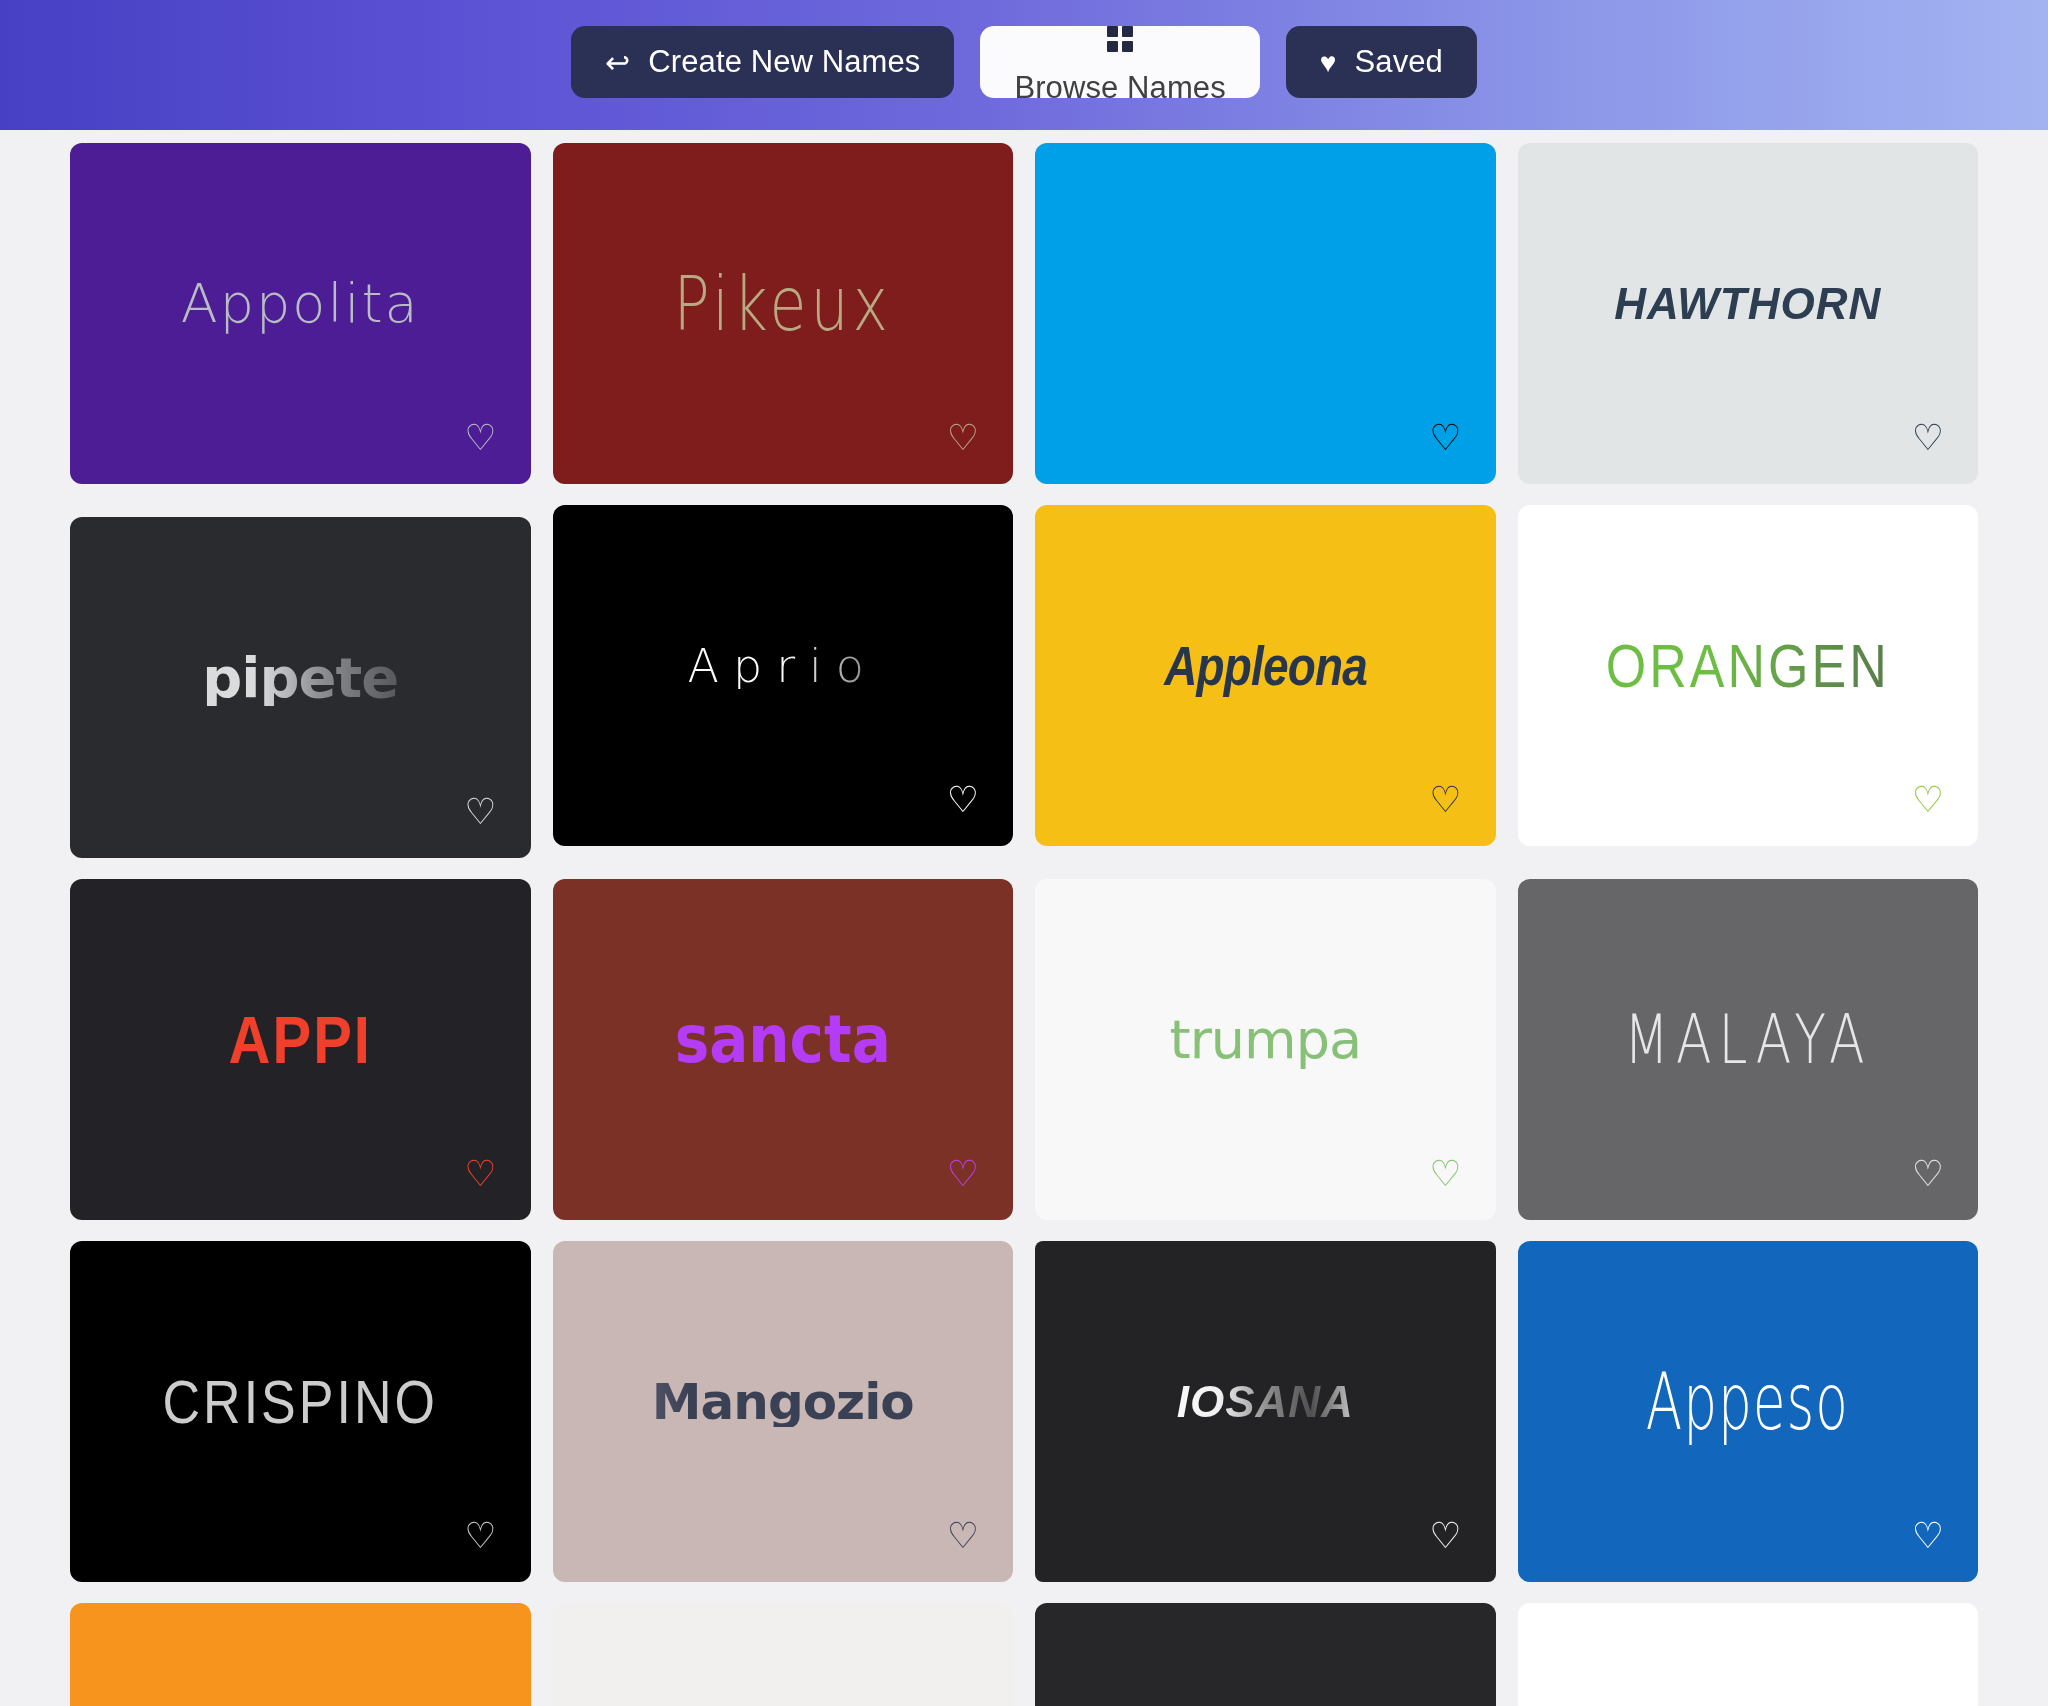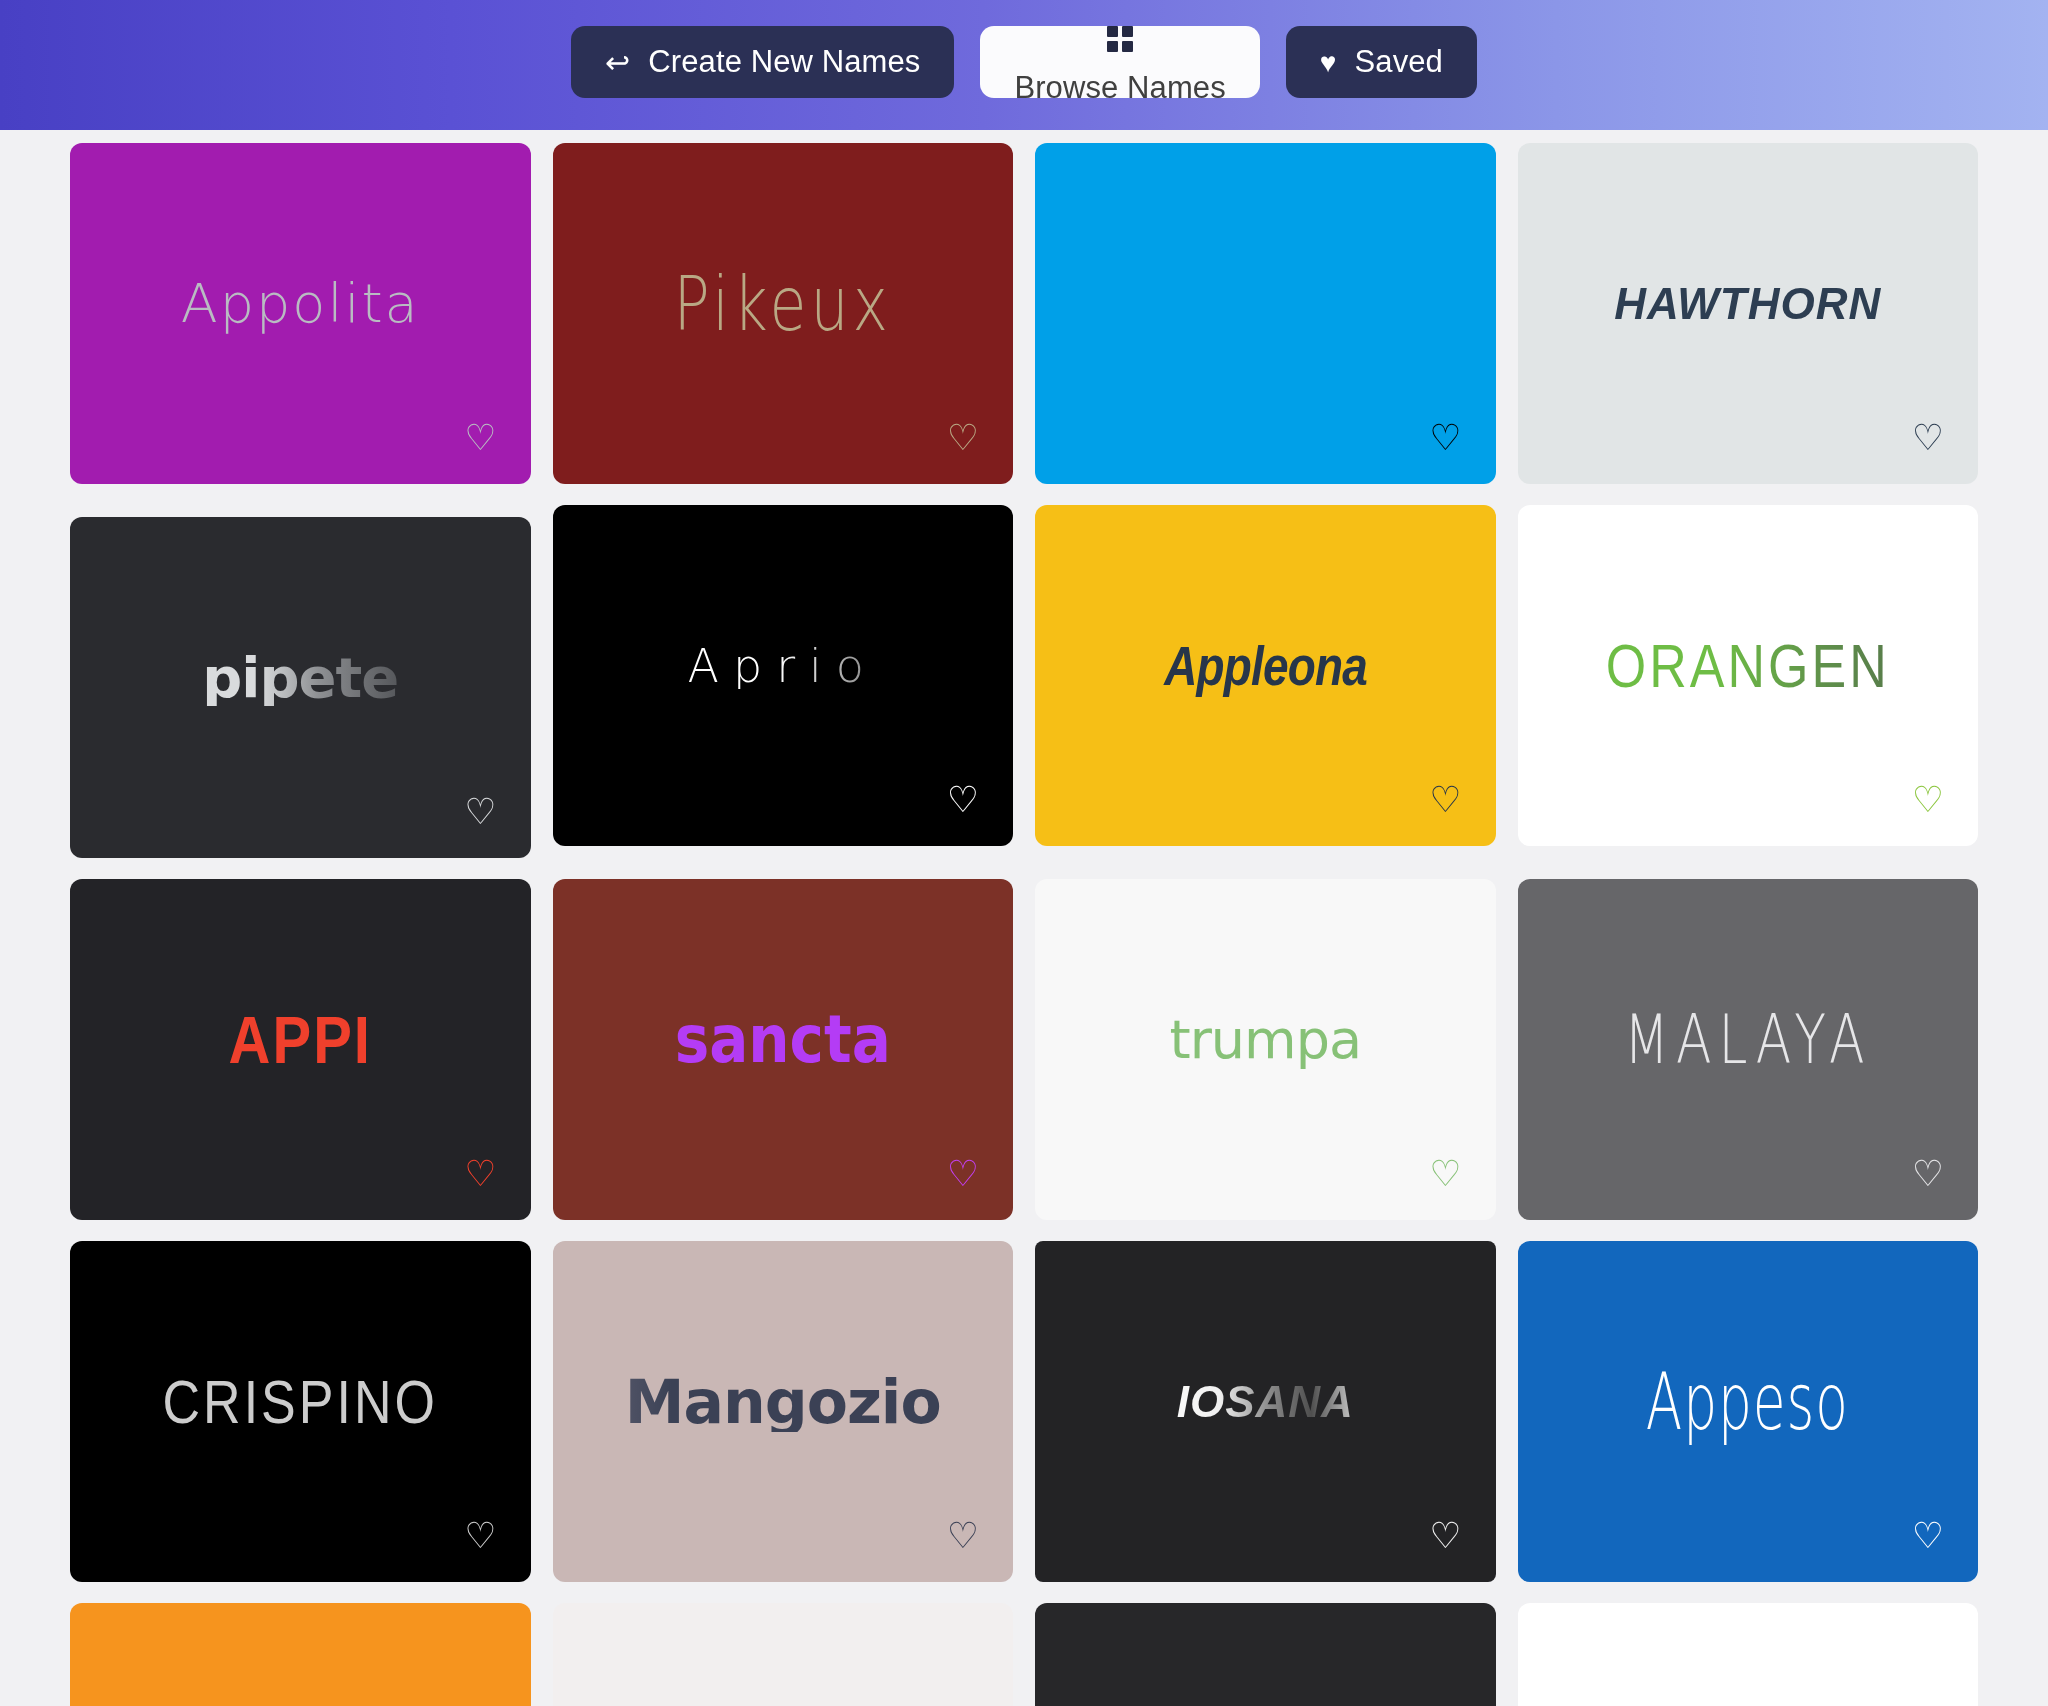--- a/index.html
+++ b/index.html
@@ -110,21 +110,21 @@
   .s-bold-it    { font-family: "Liberation Sans", sans-serif; font-weight: 700; font-style: italic; font-size: 70px; letter-spacing: -1px; }
   .s-heavy-it   { font-family: "Liberation Sans", sans-serif; font-weight: 700; font-style: italic; font-size: 44px; letter-spacing: 1px; }
   .s-round-bold { font-family: "DejaVu Sans", sans-serif; font-weight: 700; font-size: 56px; letter-spacing: -1px; }
   .s-wide-thin  { font-family: "DejaVu Sans", sans-serif; font-weight: 300; font-size: 46px; letter-spacing: 14px; }
   .s-wide-thin2 { font-family: "DejaVu Sans", sans-serif; font-weight: 300; font-size: 52px; letter-spacing: 7px; transform: translateY(-10px) scaleY(1.3); }
   .s-cond-bold  { font-family: "Liberation Sans", sans-serif; font-weight: 700; font-style: italic; font-size: 56px; letter-spacing: -1px; transform: translateY(-10px) scaleX(.82); }
   .s-stencil    { font-family: "Liberation Sans", sans-serif; font-weight: 700; font-size: 58px; letter-spacing: 2px; transform: translateY(-10px) scaleY(1.15); }
   .s-funky      { font-family: "DejaVu Sans", sans-serif; font-weight: 700; font-size: 58px; letter-spacing: 0px; transform: translateY(-10px) scaleY(1.12); }
   .s-soft       { font-family: "DejaVu Sans", sans-serif; font-weight: 400; font-size: 54px; letter-spacing: -1px; }
   .s-caps-thin  { font-family: "Liberation Sans", sans-serif; font-weight: 400; font-size: 52px; letter-spacing: 3px; transform: translateY(-10px) scaleY(1.18); }
-  .s-slab-bold  { font-family: "DejaVu Sans", sans-serif; font-weight: 700; font-size: 60px; letter-spacing: -1px; }
+  .s-slab-bold  { font-family: "DejaVu Sans", sans-serif; font-weight: 700; font-size: 50px; letter-spacing: -1px; }
   .s-tall-thin  { font-family: "DejaVu Sans", sans-serif; font-weight: 300; font-size: 58px; letter-spacing: 1px; transform: translateY(-10px) scaleY(1.35) scaleX(.92); }
 
   .gradtext {
     -webkit-background-clip: text;
     background-clip: text;
     color: transparent;
   }
 </style>
 </head>
 <body>
@@ -148,21 +148,21 @@
 
   <button class="navbtn dark">
     <span class="icon-heart-solid">♥</span>
     <span>Saved</span>
   </button>
 
 </div>
 
 <div class="board">
   <div class="grid" id="grid">
-      <div class="card" style="background: #a21caf;">
+      <div class="card" style="background: #4c1d95;">
         <span class="card-name s-geo-thin" style="color: rgb(185, 188, 194);">Appolita</span>
         <span class="fav" style="color: rgb(185, 188, 194);">♡</span>
       </div>
       <div class="card" style="background: #7f1d1d;">
         <span class="card-name s-hair" style="color: rgb(185, 168, 132);">Pikeux</span>
         <span class="fav" style="color: rgb(185, 168, 132);">♡</span>
       </div>
       <div class="card" style="background: rgb(0, 160, 232);">
         <span class="fav" style="color: rgb(0, 0, 0);">♡</span>
       </div>

